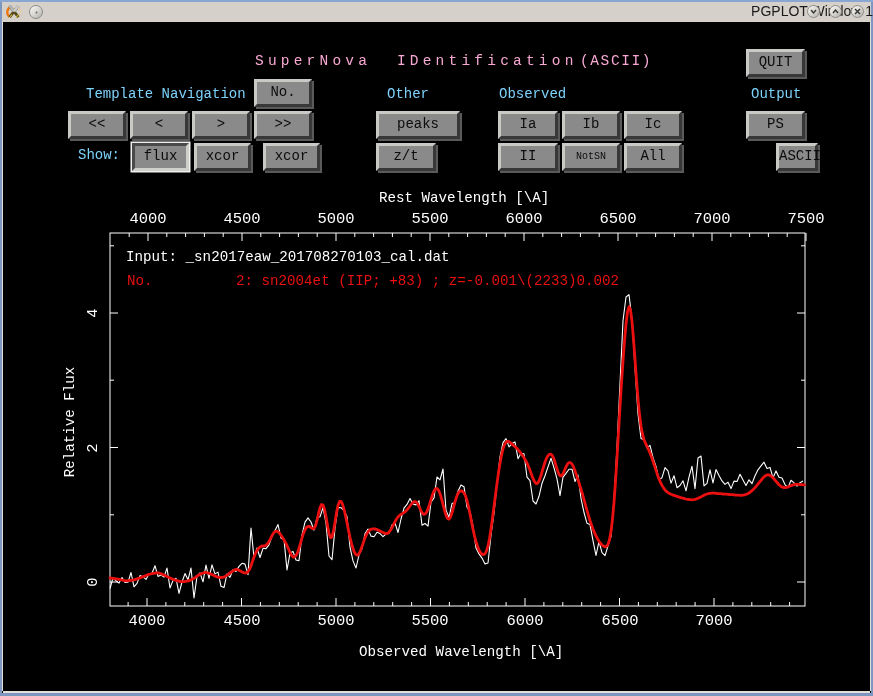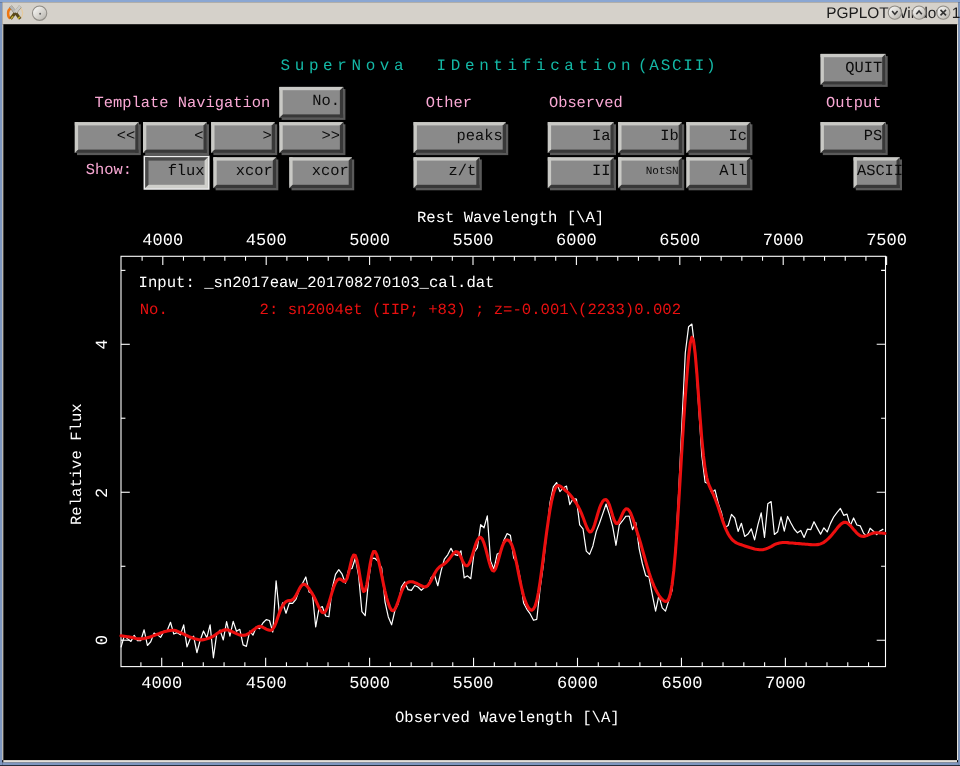--- a/index.html
+++ b/index.html
@@ -8,24 +8,24 @@
 .edge{position:absolute;background:#7e97c0}
 .lite{position:absolute;background:#e3e0da}
 .title{position:absolute;left:0;right:0;top:3px;text-align:right;
  font-family:"Liberation Sans",sans-serif;font-size:14px;color:#1b1b1b}
 .wbtn{position:absolute;top:5px;width:13px;height:13px;border-radius:50%;
  background:linear-gradient(135deg,#fbfbfb 0%,#dddbd6 45%,#b4b1ab 100%);
  border:1px solid #8f8c86;box-sizing:border-box}
 .wbtn svg{position:absolute;left:0;top:0}
 .btn{position:absolute;box-sizing:border-box;background:#8a8a8a;
  border:3px solid;border-color:#c9c9c5 #383838 #383838 #c9c9c5;
- box-shadow:2px 2px 0 0 #5a5a5a;color:#0c0c0c;text-align:right;line-height:21px}
+ box-shadow:2px 2px 0 0 #5a5a5a;color:#0c0c0c;text-align:center;line-height:21px}
 .btn.pressed{border-color:#4a4a4a #cfcfcb #cfcfcb #4a4a4a;box-shadow:0 0 0 1.5px #efefef}
-.lbl{position:absolute;color:#f9a8d4;font-size:14px;white-space:pre}
-.snid{position:absolute;top:53px;color:#14b8a6;font-size:14.5px}
+.lbl{position:absolute;color:#7dd3fc;font-size:14px;white-space:pre}
+.snid{position:absolute;top:53px;color:#f9a8d4;font-size:14.5px}
 svg text{fill:#fff;font-family:"Liberation Mono",monospace;font-size:15.5px}
 svg text.an{font-size:14.2px}
 svg text.red{fill:#e81010}
 </style></head>
 <body>
 <div class="edge" style="left:0;top:0;width:873px;height:2px;background:#8aa6d2"></div>
 <div class="edge" style="left:0;top:2px;width:2px;height:694px"></div>
 <div class="edge" style="right:0;top:2px;width:2px;height:694px"></div>
 <div class="edge" style="left:2px;bottom:0;width:869px;height:3px"></div>
 <div class="lite" style="left:2px;top:22px;width:1px;height:669px"></div>

